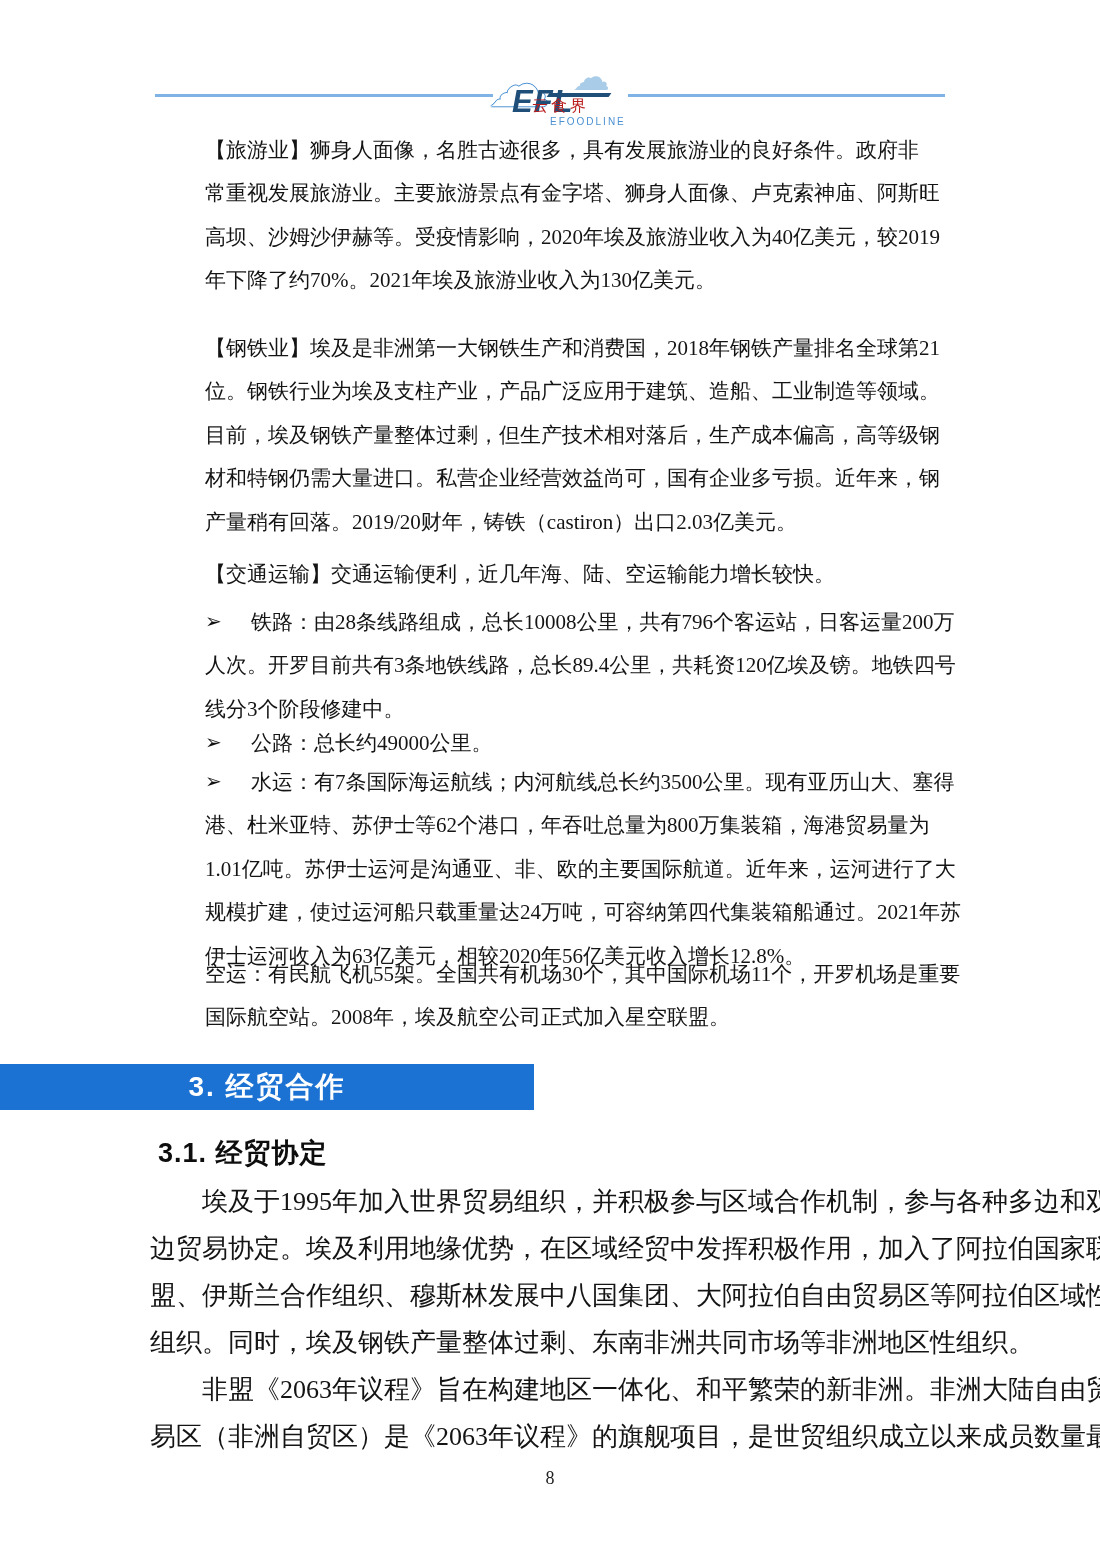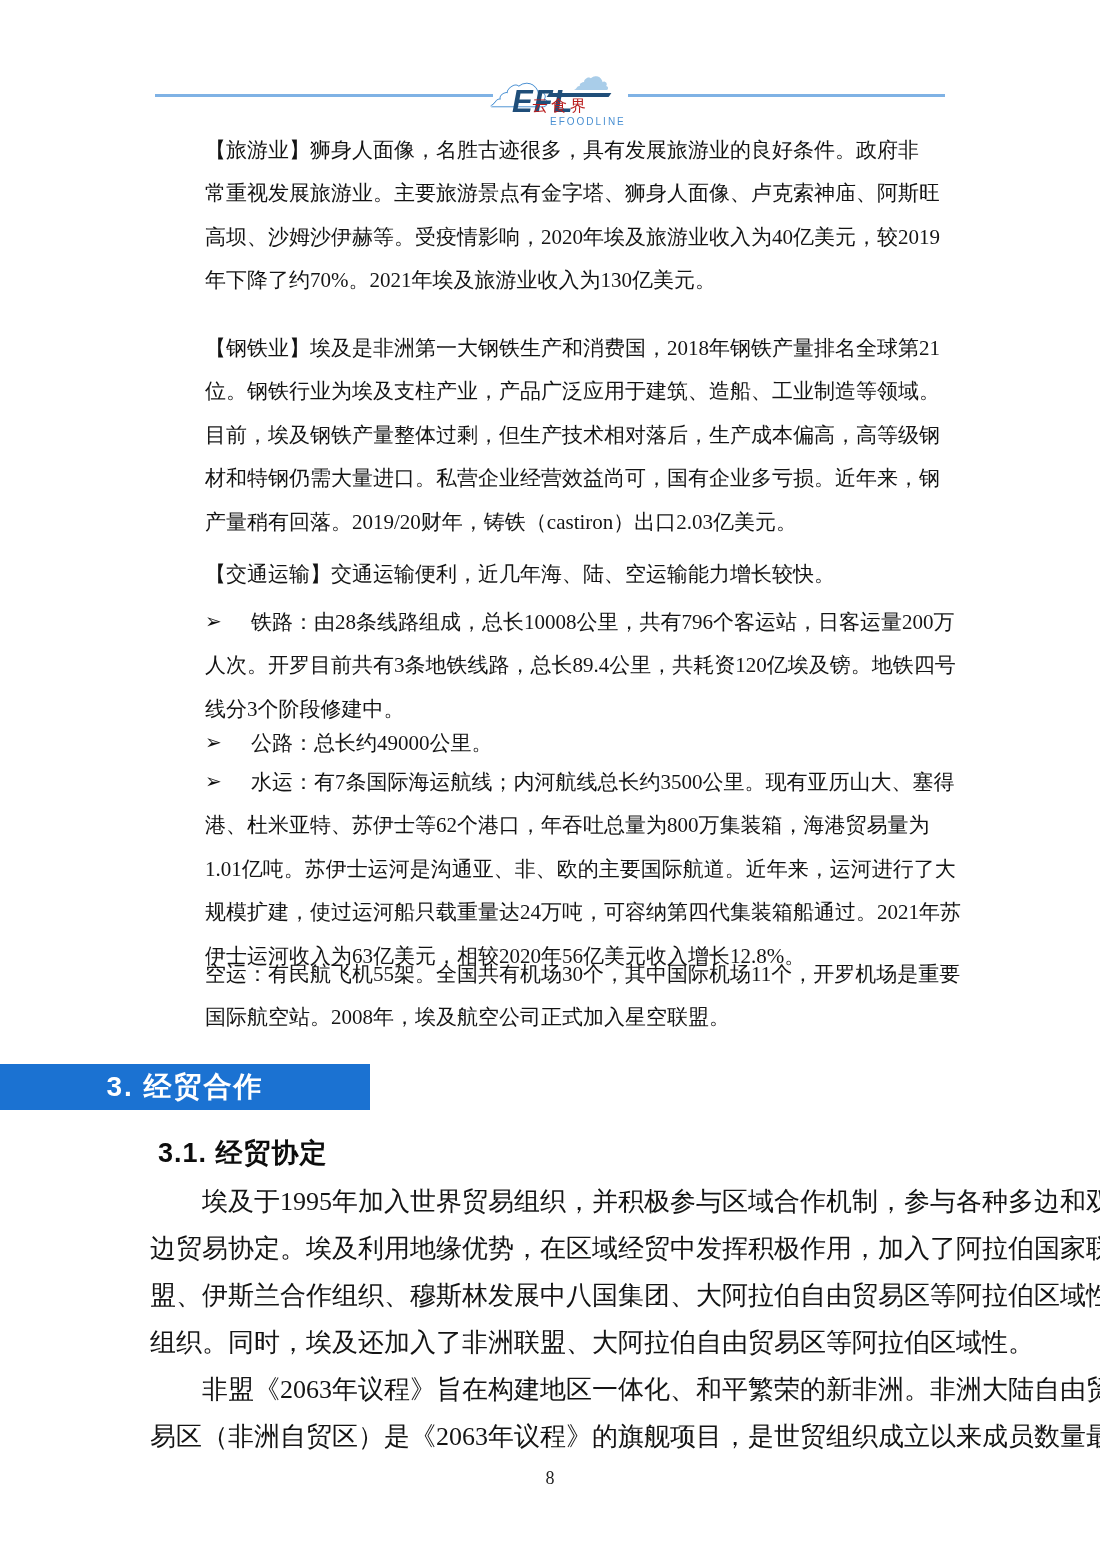--- a/index.html
+++ b/index.html
@@ -23,21 +23,21 @@
   .logo .cn{position:absolute;left:44px;top:44px;font-size:16px;color:#b91c1c;letter-spacing:3px;white-space:nowrap;}
   .logo .en{position:absolute;left:42px;top:64px;font-size:10px;color:#4a90d2;letter-spacing:2px;white-space:nowrap;margin-left:20px;}
   
   .para{position:absolute;left:205px;width:712px;font-size:21px;}
   .ln{height:43.5px;display:flex;align-items:center;white-space:nowrap;}
   .bullet{padding:0;}
   .bullet .marker{position:absolute;left:0;top:9px;font-size:20px;color:#111;}
   .bullet .ln.first{padding-left:46px;}
   
   .secbar{
-    position:absolute;left:0;top:1064px;width:370px;height:46px;
+    position:absolute;left:0;top:1064px;width:534px;height:46px;
     background:#1b72d2;display:flex;align-items:center;justify-content:center;
     font-family:"Liberation Sans",sans-serif;font-size:28px;font-weight:bold;color:#ffffff;
     letter-spacing:2px;
   }
   .subhead{
     position:absolute;left:158px;top:1126px;
     font-family:"Liberation Sans",sans-serif;font-size:27px;font-weight:bold;color:#0d0d0d;
     letter-spacing:1px;
     margin-top:9px;
   }
@@ -111,21 +111,21 @@
   <div class="secbar">
     <span>3. 经贸合作</span>
   </div>
 
   <div class="subhead">3.1. 经贸协定</div>
 
   <div class="s3para" style="top:1178px">
     <div class="ln indent">埃及于1995年加入世界贸易组织，并积极参与区域合作机制，参与各种多边和双</div>
     <div class="ln">边贸易协定。埃及利用地缘优势，在区域经贸中发挥积极作用，加入了阿拉伯国家联</div>
     <div class="ln">盟、伊斯兰合作组织、穆斯林发展中八国集团、大阿拉伯自由贸易区等阿拉伯区域性</div>
-    <div class="ln">组织。同时，埃及还加入了非洲联盟、大阿拉伯自由贸易区等阿拉伯区域性。</div>
+    <div class="ln">组织。同时，埃及钢铁产量整体过剩、东南非洲共同市场等非洲地区性组织。</div>
   </div>
 
   <div class="s3para" style="top:1366px">
     <div class="ln indent">非盟《2063年议程》旨在构建地区一体化、和平繁荣的新非洲。非洲大陆自由贸</div>
     <div class="ln">易区（非洲自贸区）是《2063年议程》的旗舰项目，是世贸组织成立以来成员数量最</div>
   </div>
 
   <div class="pagenum">8</div>
 
 </div>

